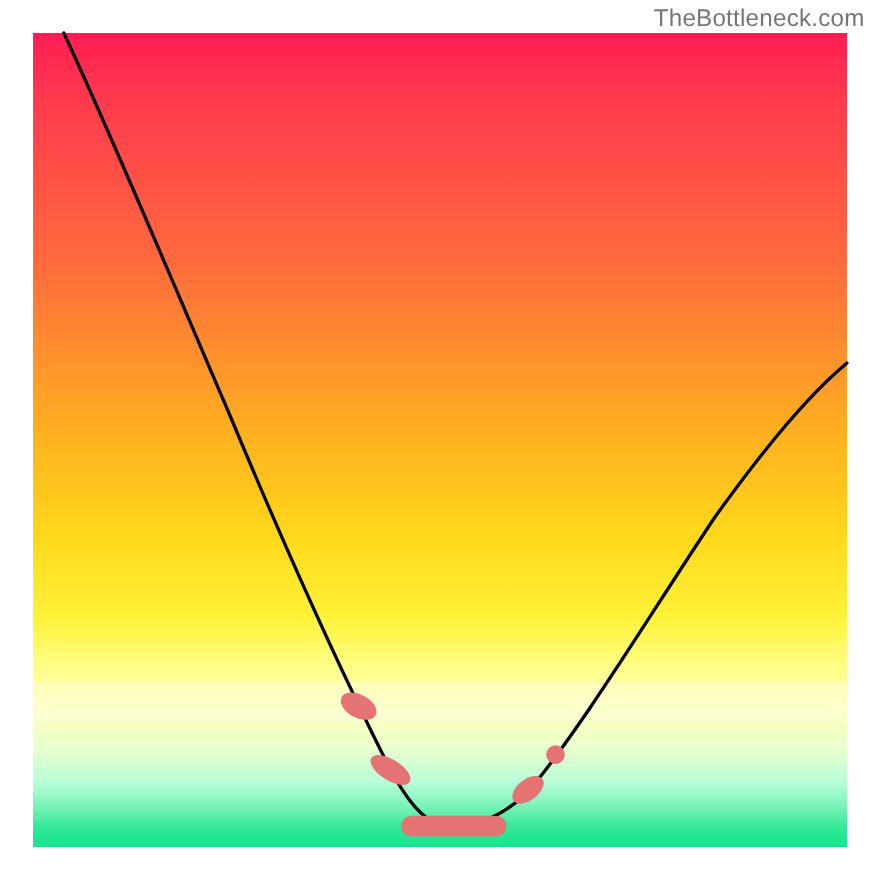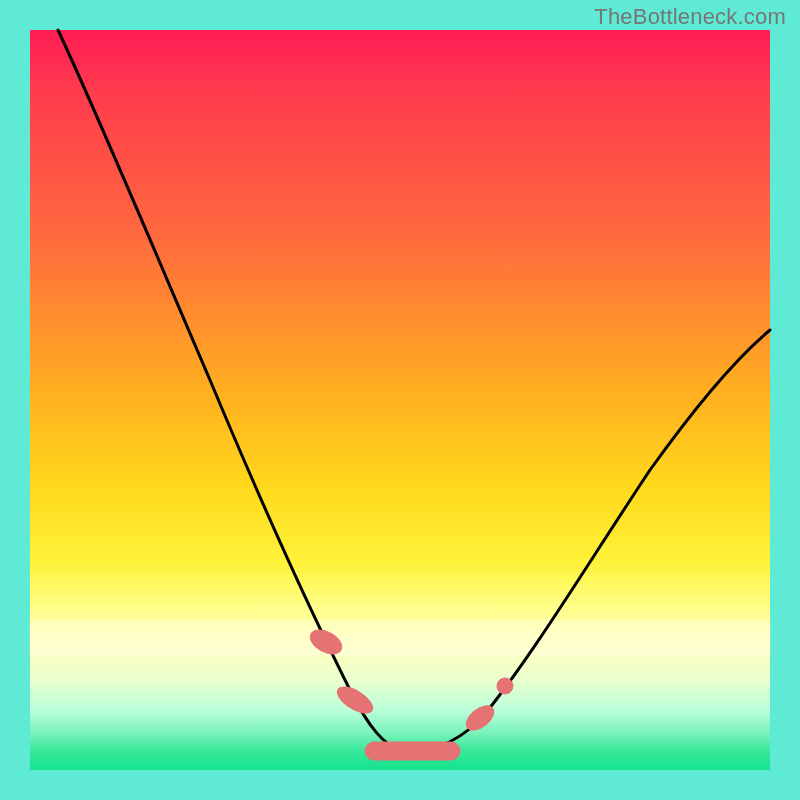--- a/index.html
+++ b/index.html
@@ -8,21 +8,21 @@
     width: 800px;
     height: 800px;
     background: #000;
     font-family: Arial, Helvetica, sans-serif;
     overflow: hidden;
   }
   .frame {
     position: absolute;
     left: 0; top: 0;
     width: 800px; height: 800px;
-    background: #5eead4;
+    background: #ffffff;
   }
   .watermark {
     position: absolute;
     top: 4px;
     right: 14px;
     color: #767676;
     font-size: 22px;
     letter-spacing: 0.2px;
     z-index: 10;
     font-weight: 400;

